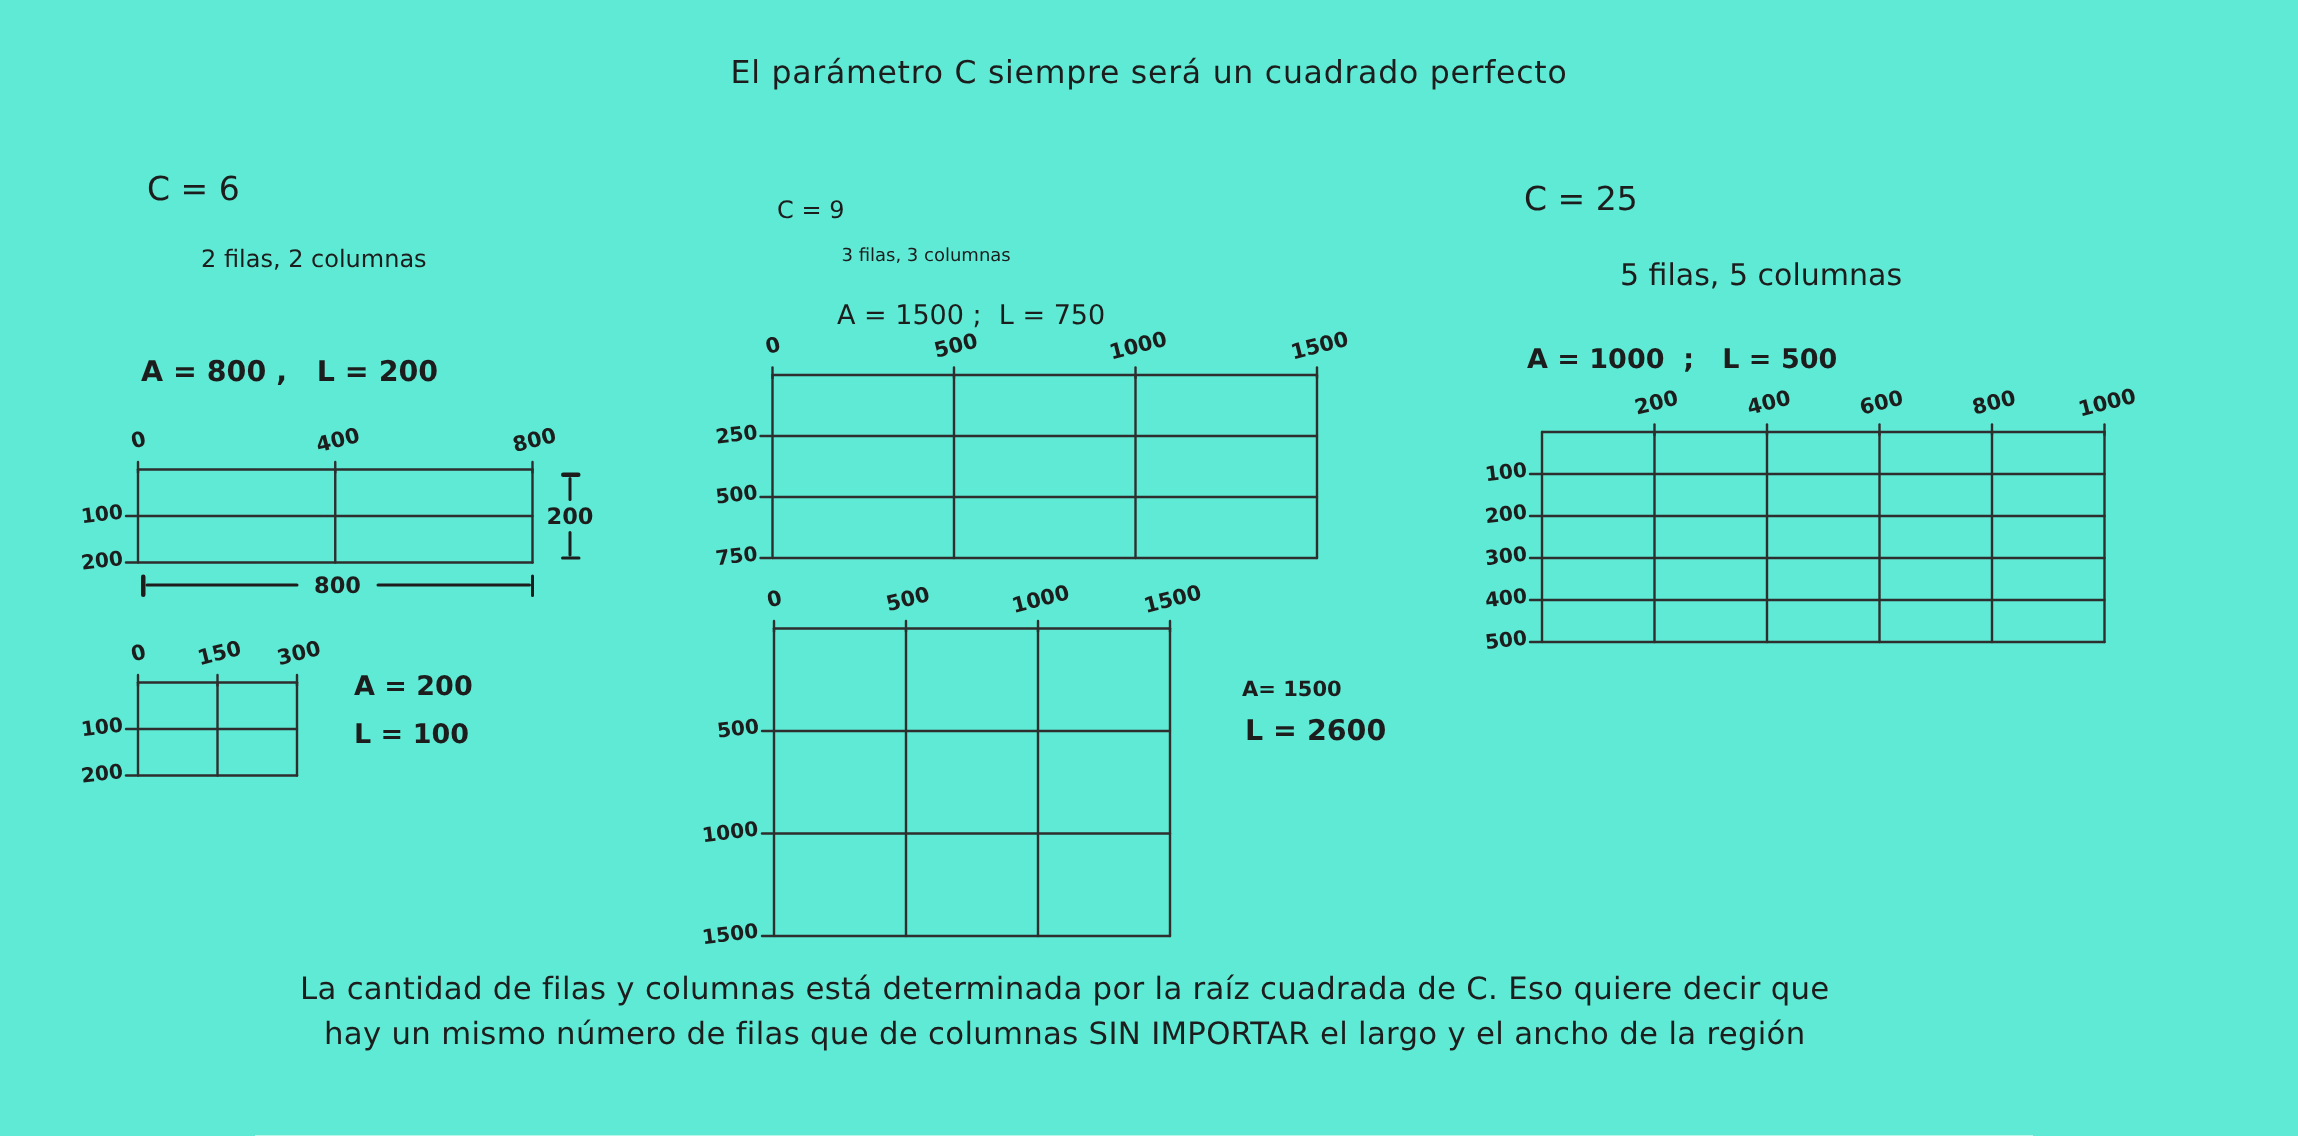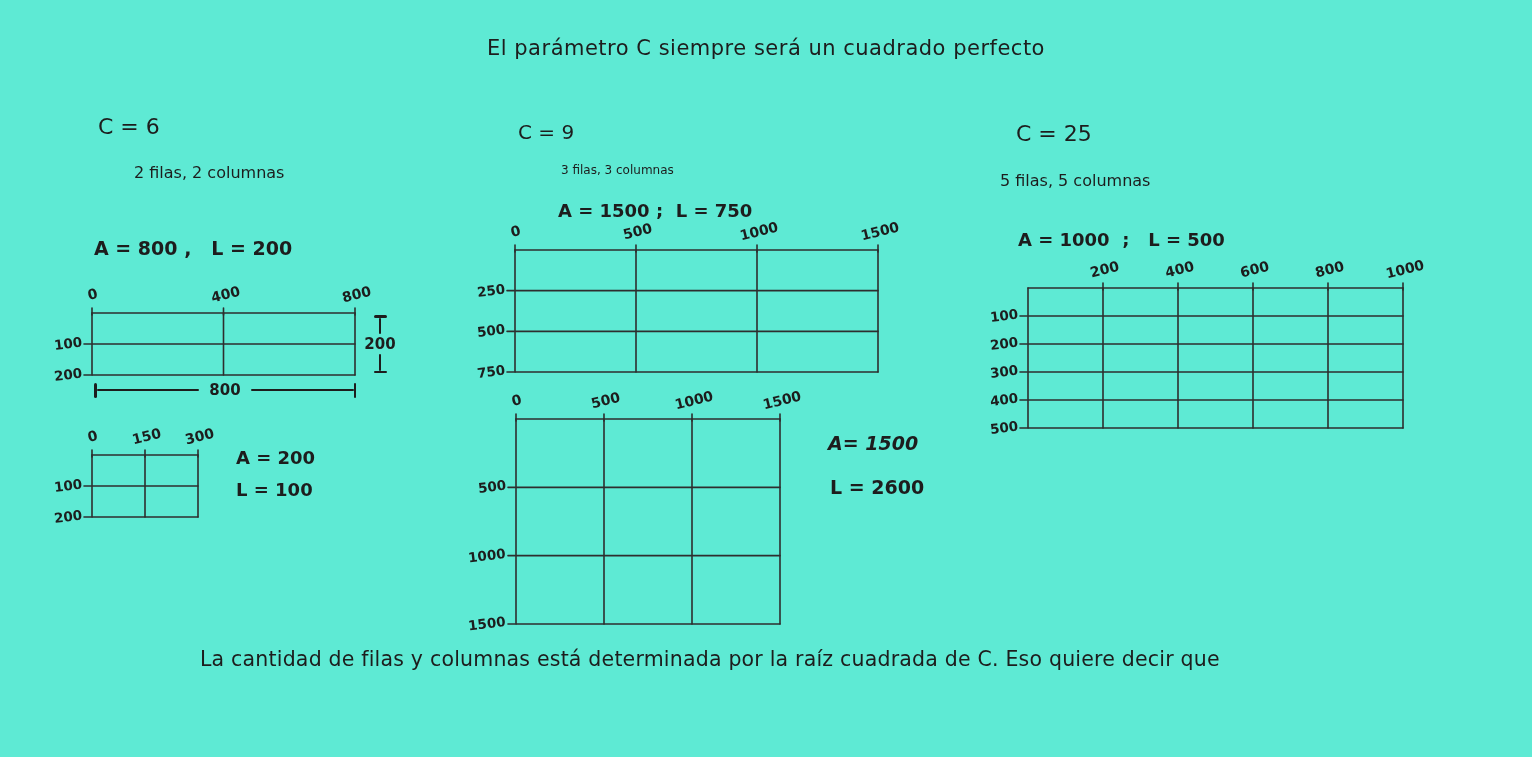--- a/index.html
+++ b/index.html
@@ -11,28 +11,28 @@
   .txt { position:absolute; white-space:pre; color:#1d1d1d; }
 
   #title { left:0; right:0; top:36px; text-align:center; font-size:21px; letter-spacing:0.5px; }
 
   #c4-label   { left:98px;  top:114px; font-size:22px; }
   #c4-note    { left:134px; top:163px; font-size:16px; }
   #c4-formula { left:94px;  top:237px; font-size:19px; font-weight:600; }
   #c4-small-a { left:236px; top:447px; font-size:18px; font-weight:600; }
   #c4-small-l { left:236px; top:479px; font-size:18px; font-weight:600; }
 
-  #c9-label    { left:518px; top:120px; font-size:20px; }
+  #c9-label    { left:518px; top:130px; font-size:16px; }
   #c9-note     { left:561px; top:163px; font-size:12px; }
-  #c9-formula  { left:558px; top:200px; font-size:18px; font-weight:700;text-align:center; }
-  #c9-bottom-a { left:828px; top:432px; font-size:19px; font-weight:600;font-style:italic; }
+  #c9-formula  { left:558px; top:200px; font-size:18px; font-weight:400;text-align:center; }
+  #c9-bottom-a { left:828px; top:452px; font-size:14px; font-weight:600; }
   #c9-bottom-l { left:830px; top:476px; font-size:19px; font-weight:600; }
 
   #c25-label   { left:1016px; top:121px; font-size:22px; }
-  #c25-note    { left:1000px; top:171px; font-size:16px; }
+  #c25-note    { left:1080px; top:171px; font-size:20px; }
   #c25-formula { left:1018px; top:229px; font-size:18px; font-weight:700; }
 
   #footer { position:absolute; left:200px; top:644px; font-size:20.5px; line-height:30px; letter-spacing:0.2px;text-align:center; }
 
   .grid { position:absolute; }
   .grid svg { position:absolute; left:0; top:0; overflow:visible; }
   .grid .xlab {
     position:absolute; top:-27px; font-size:14px; font-weight:600;
     transform:translateX(-45%) rotate(-14deg); white-space:nowrap;
   }
@@ -225,15 +225,16 @@
       <span class="xlab" style="left: 100%;">1000</span>
       <span class="ylab" style="top: 20%;">100</span>
       <span class="ylab" style="top: 40%;">200</span>
       <span class="ylab" style="top: 60%;">300</span>
       <span class="ylab" style="top: 80%;">400</span>
       <span class="ylab" style="top: 100%;">500</span>
     </div>
 
   <div id="footer">
     <div>La cantidad de filas y columnas está determinada por la raíz cuadrada de C. Eso quiere decir que</div>
+    <div>hay un mismo número de filas que de columnas SIN IMPORTAR el largo y el ancho de la región</div>
   </div>
 
 </div>
 
 </body></html>

